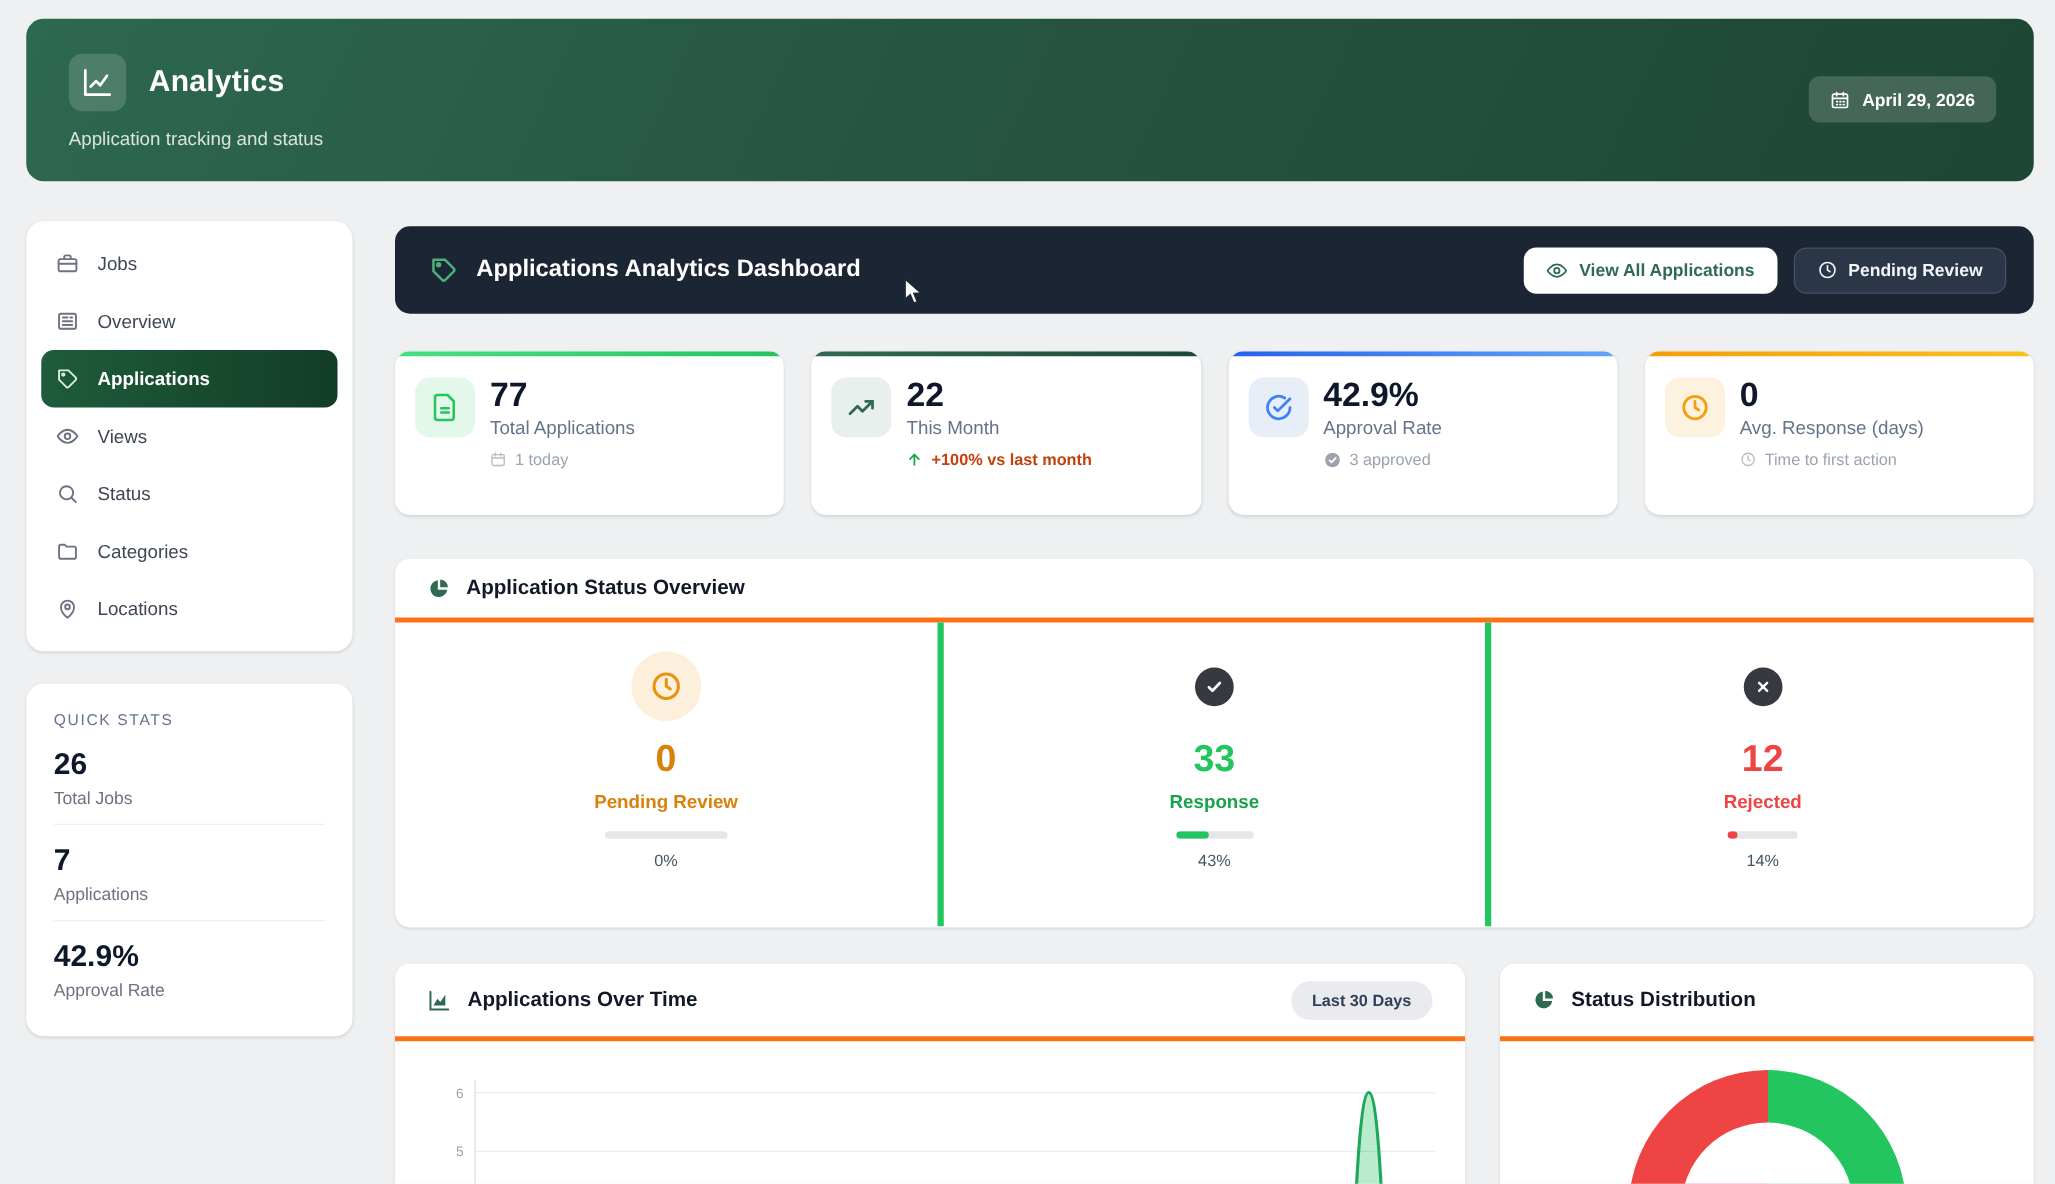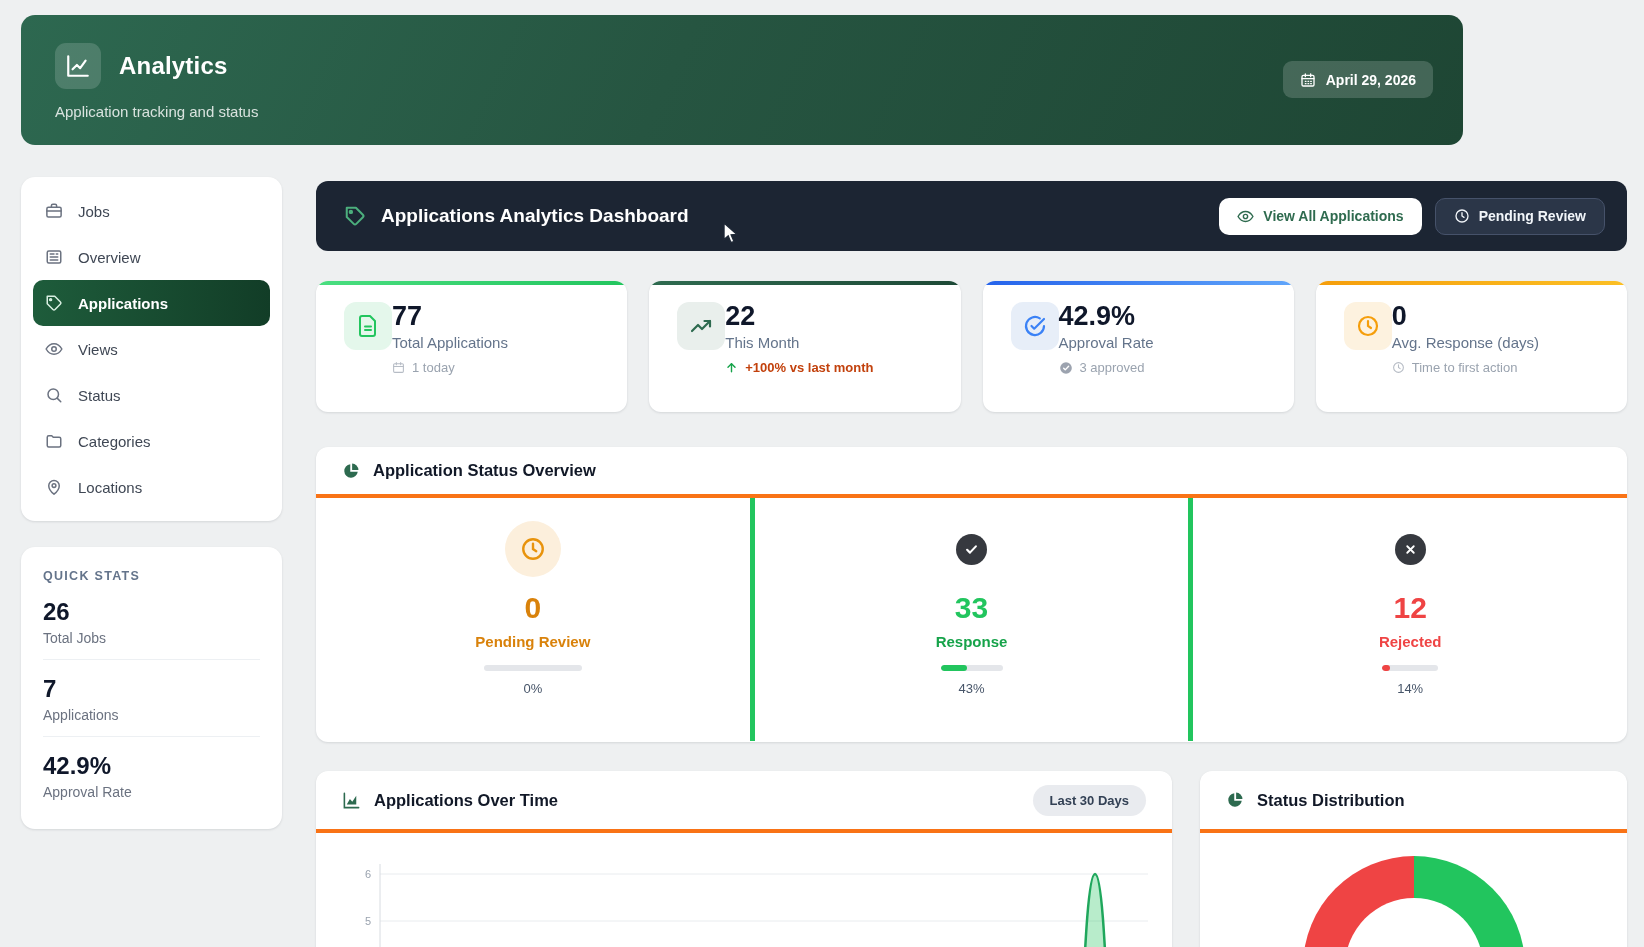--- a/index.html
+++ b/index.html
@@ -5,21 +5,21 @@
   html,body{margin:0;padding:0}
   body{
     width:1644px;height:947px;overflow:hidden;position:relative;
     background:#eef0f1;font-family:"Liberation Sans",sans-serif;color:#1f2937;
   }
   svg{display:block}
   .shadow{box-shadow:0 1px 3px rgba(16,24,40,.08),0 1px 2px rgba(16,24,40,.04)}
 
   
   .app-header{
-    position:absolute;left:21px;top:15px;width:1442px;height:130px;border-radius:14px;
+    position:absolute;left:21px;top:15px;width:1606px;height:130px;border-radius:14px;
     background:linear-gradient(115deg,#2e6a50 0%,#27584360 40%,#1f4a38 100%),#275741;
     background:linear-gradient(115deg,#2d6850 0%,#265541 45%,#1e4634 100%);
     color:#fff;box-sizing:border-box;padding:28px 34px;
   }
   .app-header .brand{display:flex;align-items:center;gap:18px}
   .logo-box{width:46px;height:46px;border-radius:11px;background:rgba(255,255,255,.16);
     display:flex;align-items:center;justify-content:center}
   .app-title{font-size:24px;font-weight:700;letter-spacing:.2px}
   .app-sub{margin-top:14px;font-size:15px;color:rgba(255,255,255,.82)}
   .date-pill{
@@ -42,21 +42,21 @@
     background:linear-gradient(90deg,#1e5c3b 0%,#123d27 100%);
     color:#fff;font-weight:700;
   }
   .nav-item.active .nav-ic{color:#d9efe2}
 
   
   .quickstats{
     position:absolute;left:21px;top:547px;width:261px;border-radius:14px;background:#fff;
     padding:22px 22px 16px;box-sizing:border-box;
   }
-  .qs-heading{font-size:12.5px;font-weight:700;letter-spacing:1.3px;color:#64748b}
+  .qs-heading{font-size:12.5px;font-weight:400;letter-spacing:1.3px;color:#64748b}
   .qs-item{padding:15px 0 13px;border-bottom:1px solid #edf0f3}
   .qs-item:last-child{border-bottom:none}
   .qs-value{font-size:24px;font-weight:800;color:#0f172a}
   .qs-label{margin-top:4px;font-size:14px;color:#6b7280}
 
   
   .banner{
     position:absolute;left:316px;top:181px;width:1311px;height:70px;border-radius:12px;
     background:#1c2533;display:flex;align-items:center;box-sizing:border-box;padding:0 22px 0 28px;
   }
@@ -64,21 +64,21 @@
   .banner-actions{margin-left:auto;display:flex;gap:13px}
   .btn{height:37px;border-radius:10px;display:flex;align-items:center;gap:9px;padding:0 18px;
     font-size:14px;font-weight:700;cursor:pointer;border:none;font-family:inherit}
   .btn-light{background:#fff;color:#2f6b4f}
   .btn-dark{background:#2b3648;color:#f1f5f9;border:1px solid #46526a}
 
   
   .cards{position:absolute;left:316px;top:281px;width:1311px;display:flex;gap:22px}
   .card{flex:1;height:131px;background:#fff;border-radius:12px;overflow:hidden;position:relative}
   .card .strip{height:4px}
-  .card-main{display:flex;gap:0;padding:17px 28px 0}
+  .card-main{display:flex;gap:12px;padding:17px 16px 0}
   .icon-box{width:48px;height:48px;border-radius:12px;display:flex;align-items:center;justify-content:center;flex:none}
   .card-value{font-size:27px;font-weight:800;color:#0f172a;line-height:1.05}
   .card-label{margin-top:4px;font-size:15px;color:#64748b}
   .card-foot{display:flex;align-items:center;gap:7px;margin-top:9px;font-size:13px;color:#9aa3af}
   .card-foot.green{color:#c2410c;font-weight:700}
 
   
   .status-panel{
     position:absolute;left:316px;top:447px;width:1311px;height:295px;background:#fff;border-radius:12px;
   }

